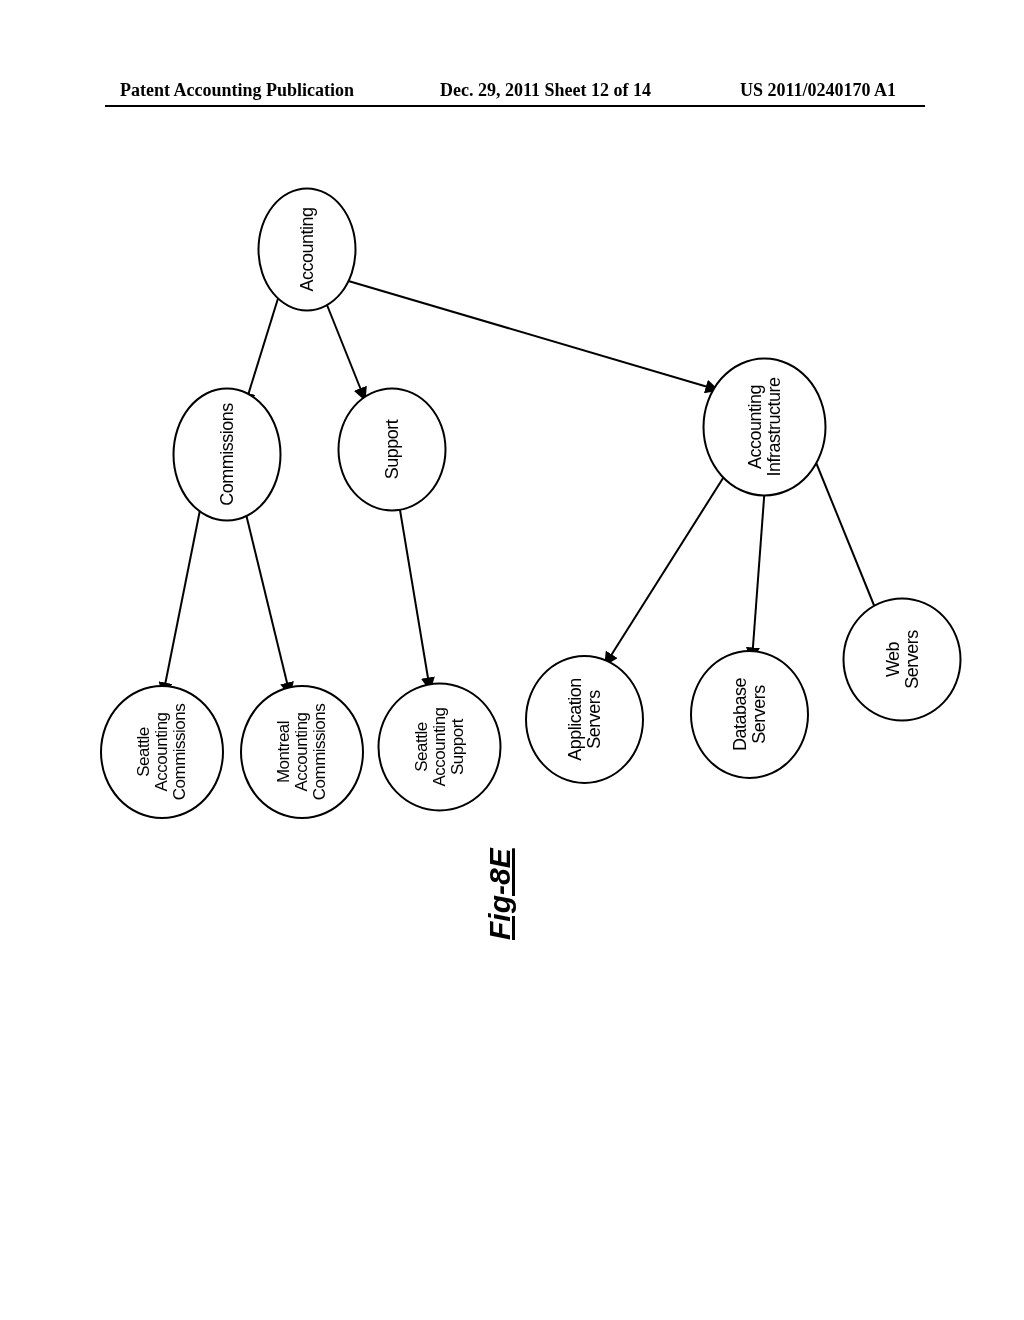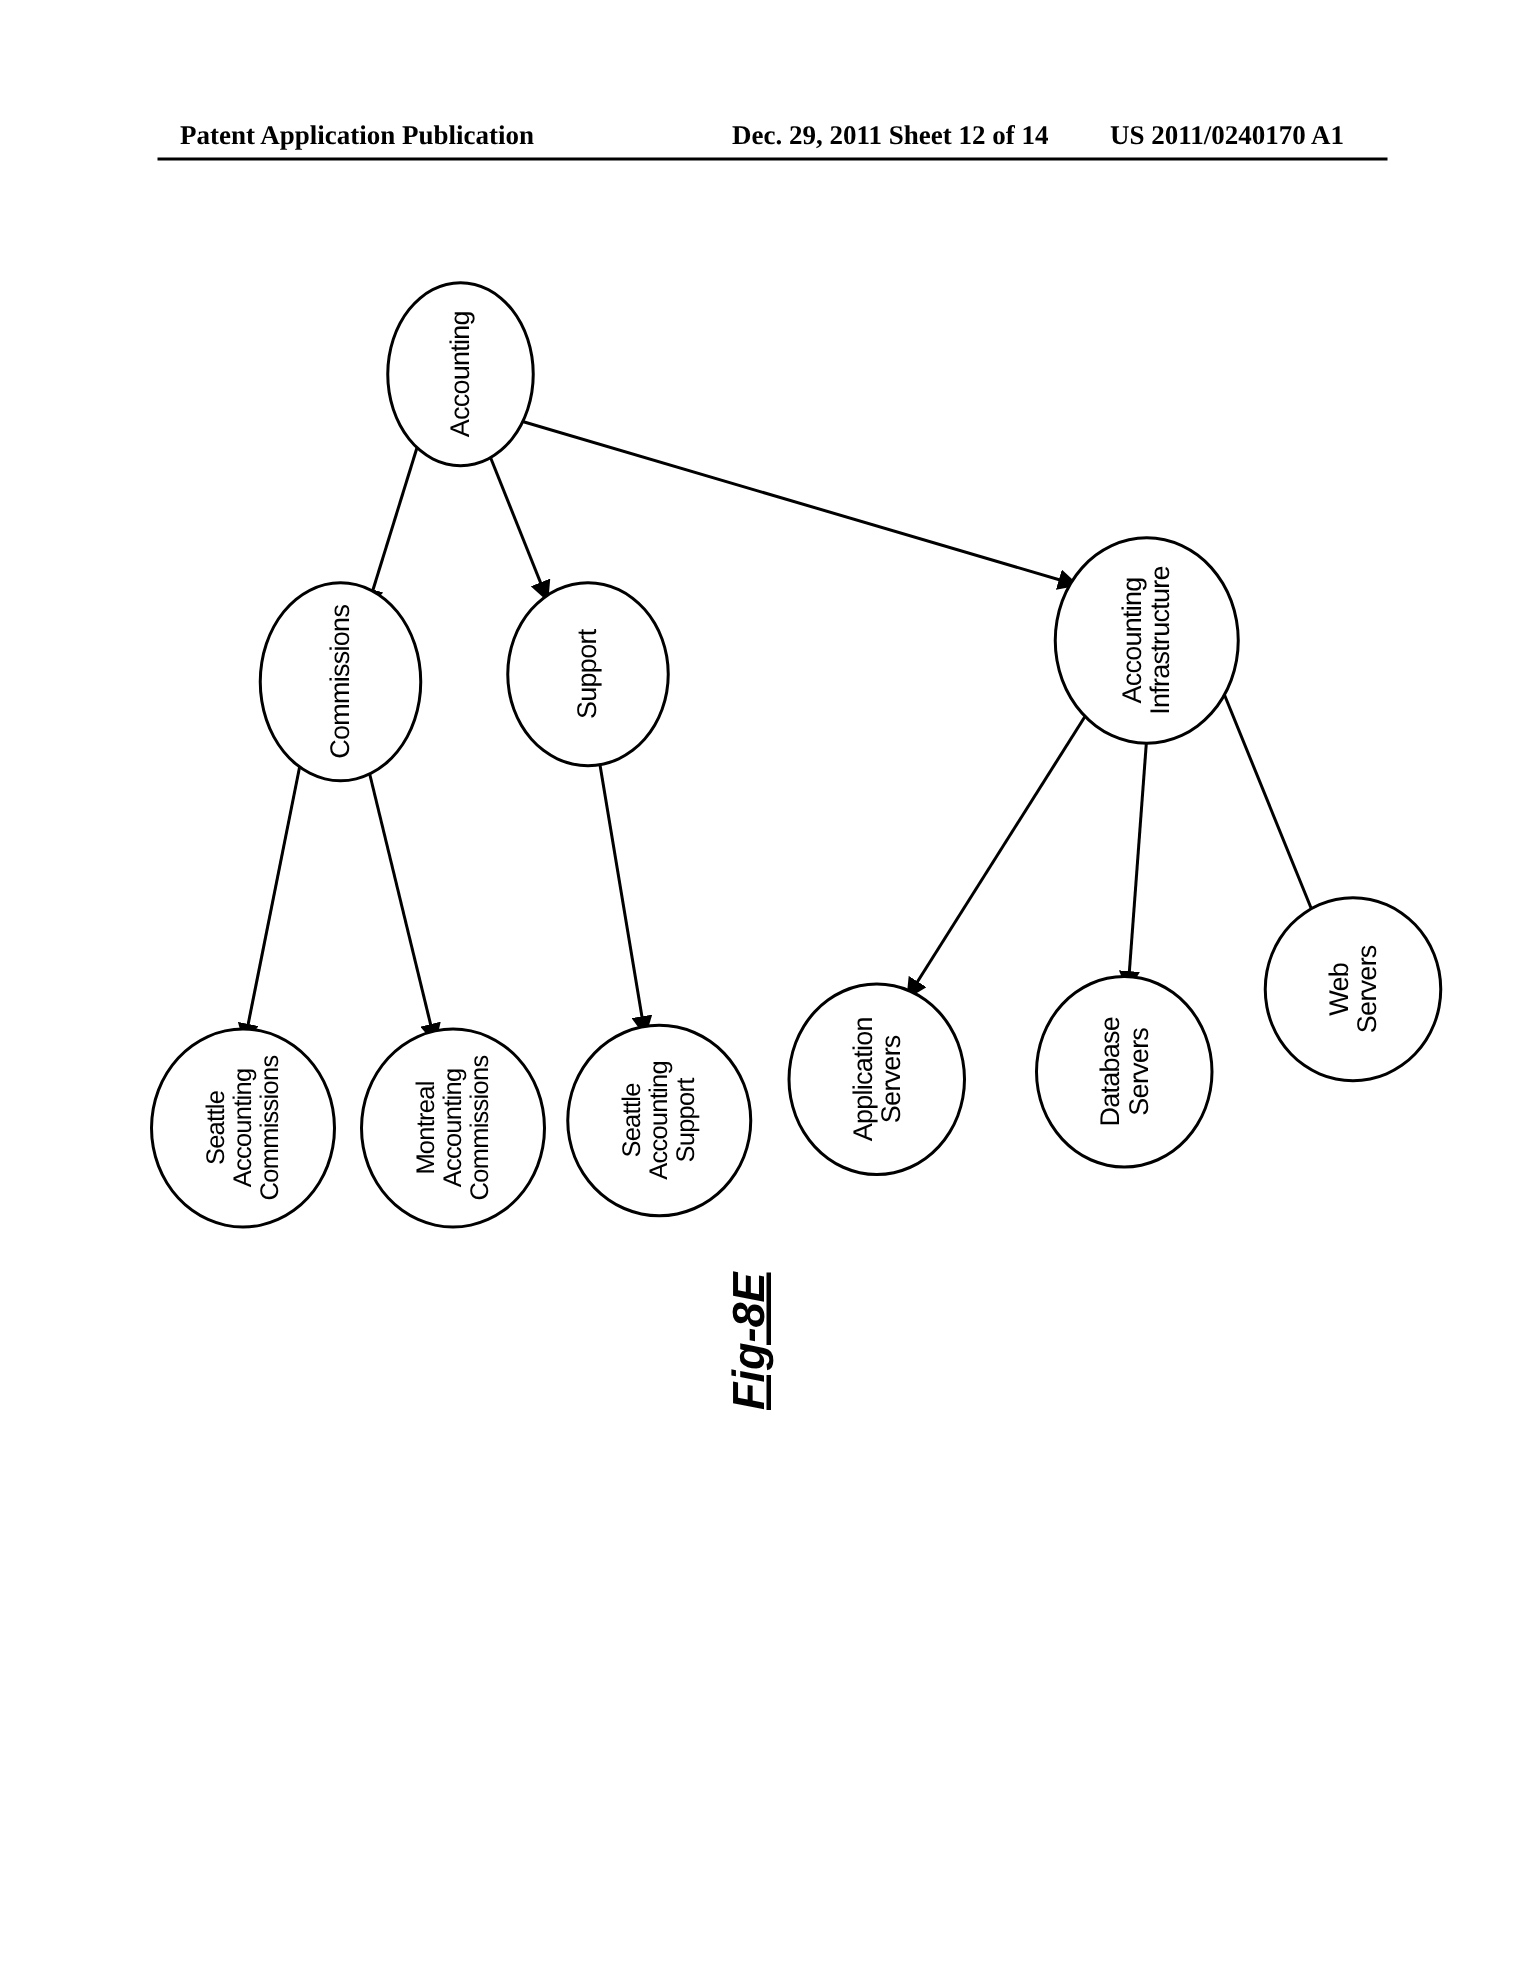--- a/index.html
+++ b/index.html
@@ -19,21 +19,20 @@
     font-weight: bold;
     font-size: 18px;
   }
   .header .left {
     position: absolute;
     left: 120px;
   }
   .header .center {
     position: absolute;
     left: 440px;
-    margin-left: 48px;
   }
   .header .right {
     position: absolute;
     left: 740px;
   }
   .rule {
     position: absolute;
     top: 105px;
     left: 105px;
     width: 820px;
@@ -78,21 +77,21 @@
     font-size: 30px;
     text-decoration: underline;
     transform: rotate(-90deg);
     transform-origin: left top;
   }
 </style>
 </head>
 <body>
 
 <div class="header">
-  <span class="left">Patent Application Publication</span>
+  <span class="left">Patent Accounting Publication</span>
   <span class="center">Dec. 29, 2011  Sheet 12 of 14</span>
   <span class="right">US 2011/0240170 A1</span>
 </div>
 <div class="rule"></div>
 
 <div class="page">
 
   <svg viewBox="0 0 820 1070">
     <defs>
       <marker id="ah" viewBox="0 0 10 10" refX="9" refY="5" markerWidth="7" markerHeight="7" orient="auto-start-reverse">

